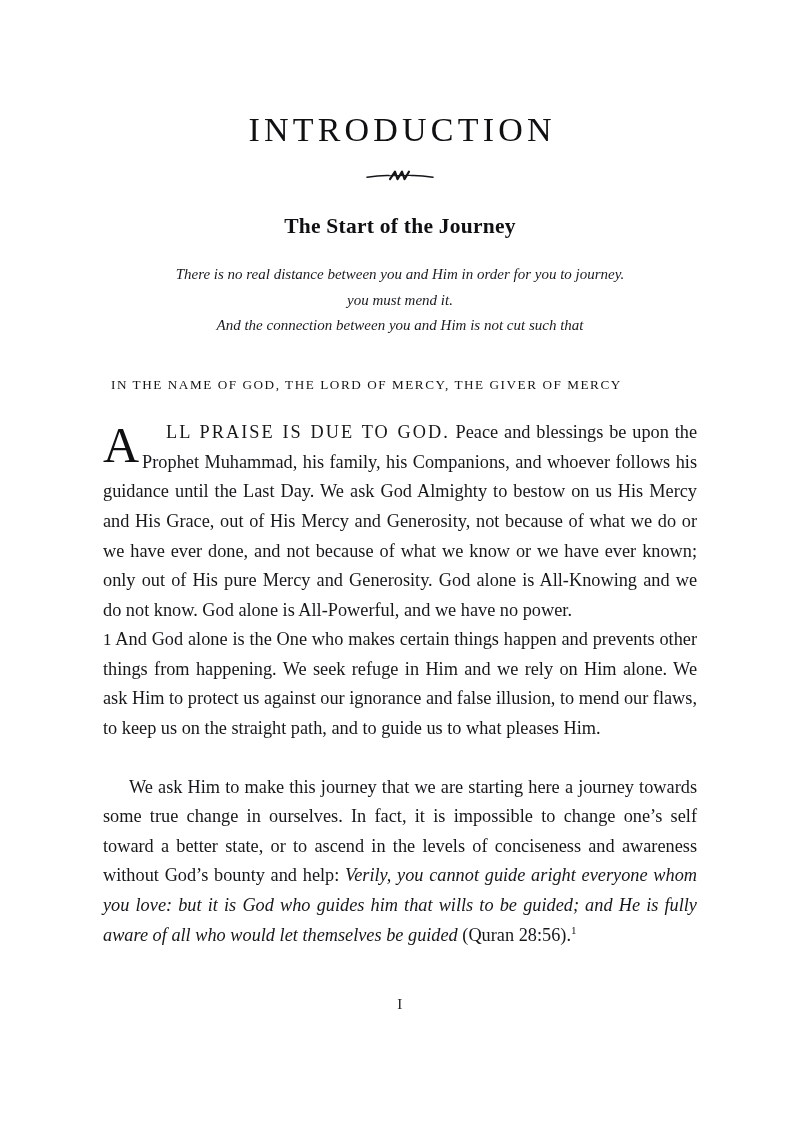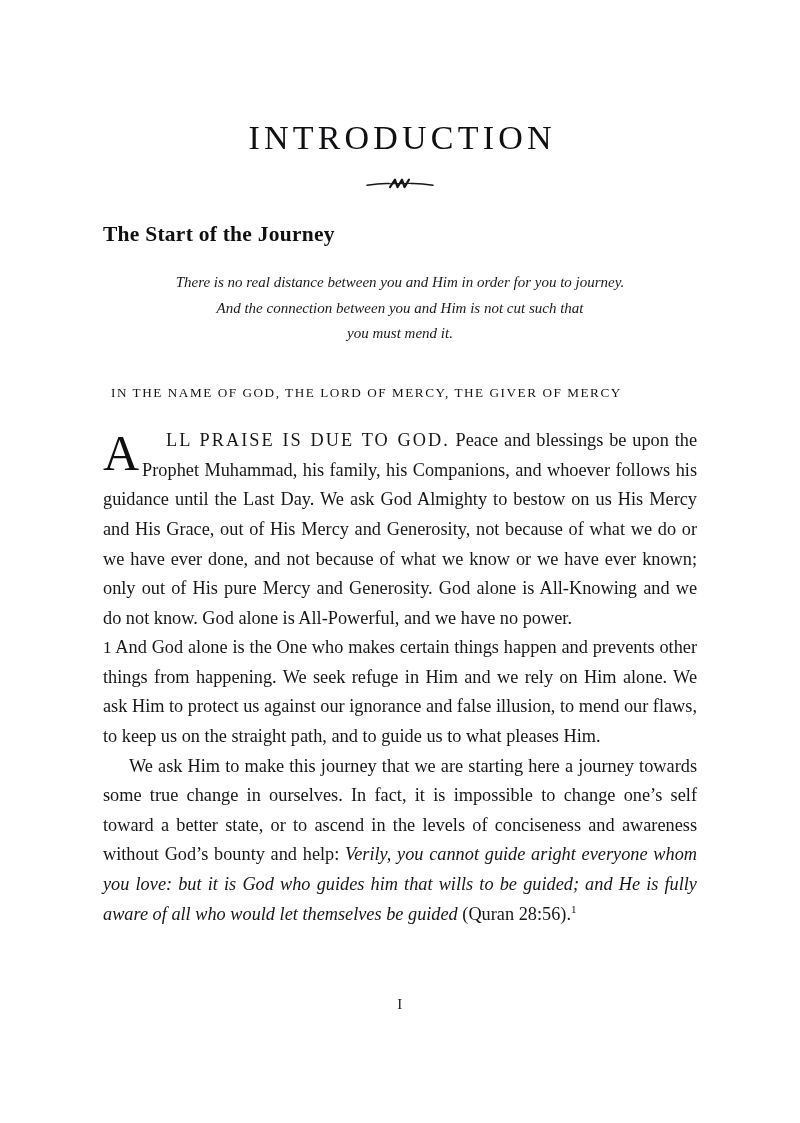--- a/index.html
+++ b/index.html
@@ -17,21 +17,21 @@
     color: #17171a;
     font-family: "Liberation Serif", "DejaVu Serif", serif;
     overflow: hidden;
     box-sizing: border-box;
   }
 
   
   .content {
     position: absolute;
     left: 103px;
-    top: 12px;
+    top: 4px;
     width: 594px;
   }
 
   
   .chapter-title {
     margin: 0;
     padding-top: 108px;
     text-align: center;
     font-weight: 400;
     font-size: 34px;
@@ -49,21 +49,21 @@
   }
   .ornament-wrap svg {
     display: inline-block;
     vertical-align: middle;
   }
 
   
   .subtitle {
     margin: 0;
     padding-top: 30px;
-    text-align: left;
+    text-align: center;
     font-weight: 700;
     font-size: 21.5px;
     line-height: 1.2;
     letter-spacing: 0.25px;
     color: #101013;
   }
 
   
   .epigraph {
     margin: 0;
@@ -95,20 +95,21 @@
     margin: 0;
     font-size: 18.3px;
     line-height: 29.6px;
     text-align: justify;
     text-justify: inter-word;
     color: #17171a;
     hyphens: none;
   }
   p.para.indent {
     text-indent: 26px;
+    margin-top: 29px;
   }
   p.para.tight {
     text-indent: 0;
   }
 
   
   .dropcap {
     float: left;
     font-size: 50px;
     line-height: 42px;
@@ -164,22 +165,22 @@
           <path d="M25 11.2 L30 3.6 L32.5 11.2 L37 3.6 L39.5 11.2 L44 3.6" stroke="#16161a" stroke-width="2.1" fill="none" stroke-linecap="round" stroke-linejoin="round"></path>
           <path d="M24.5 7.8 L45.5 7.4" stroke="#16161a" stroke-width="1.1" fill="none" stroke-linecap="round"></path>
         </svg>
       </span>
     </div>
 
     <h2 class="subtitle">The Start of the Journey</h2>
 
     <div class="epigraph">
       <span class="eline">There is no real distance between you and Him in order for you to journey.</span>
+      <span class="eline">you must mend it.</span>
       <span class="eline">And the connection between you and Him is not cut such that</span>
-      <span class="eline">you must mend it.</span>
     </div>
 
     <p class="basmala">IN THE NAME OF GOD, THE LORD OF MERCY, THE GIVER OF MERCY</p>
 
     <div class="body-block">
 
       <p class="para tight"><span class="dropcap">A</span><span class="opening-caps">LL PRAISE IS DUE TO GOD.</span><span> Peace and blessings be upon the Prophet Muhammad, his family, his Companions, and whoever follows his guidance until the Last Day. We ask God Almighty to bestow on us His Mercy and His Grace, out of His Mercy and Generosity, not because of what we do or we have ever done, and not because of what we know or we have ever known; only out of His pure Mercy and Generosity. God alone is All-Knowing and we do not know. God alone is All-Powerful, and we have no power.</span></p>
 
       <p class="para tight"><span class="oldstyle-one">1</span><span> And God alone is the One who makes certain things happen and prevents other things from happening. We seek refuge in Him and we rely on Him alone. We ask Him to protect us against our ignorance and false illusion, to mend our flaws, to keep us on the straight path, and to guide us to what pleases Him.</span></p>
 

